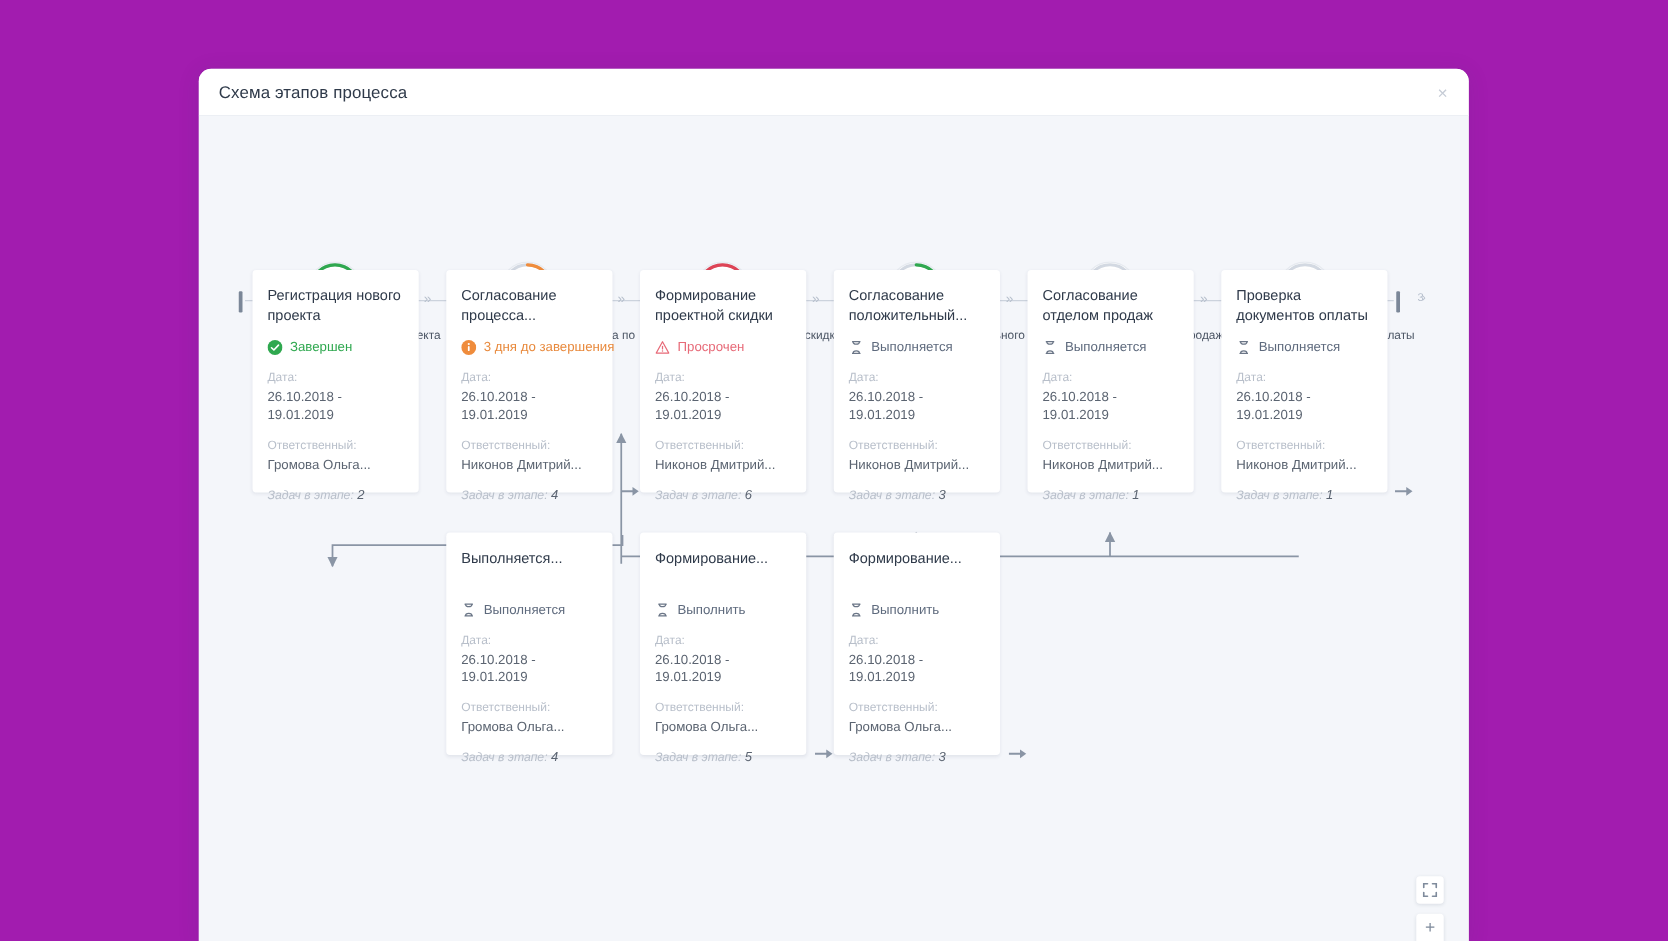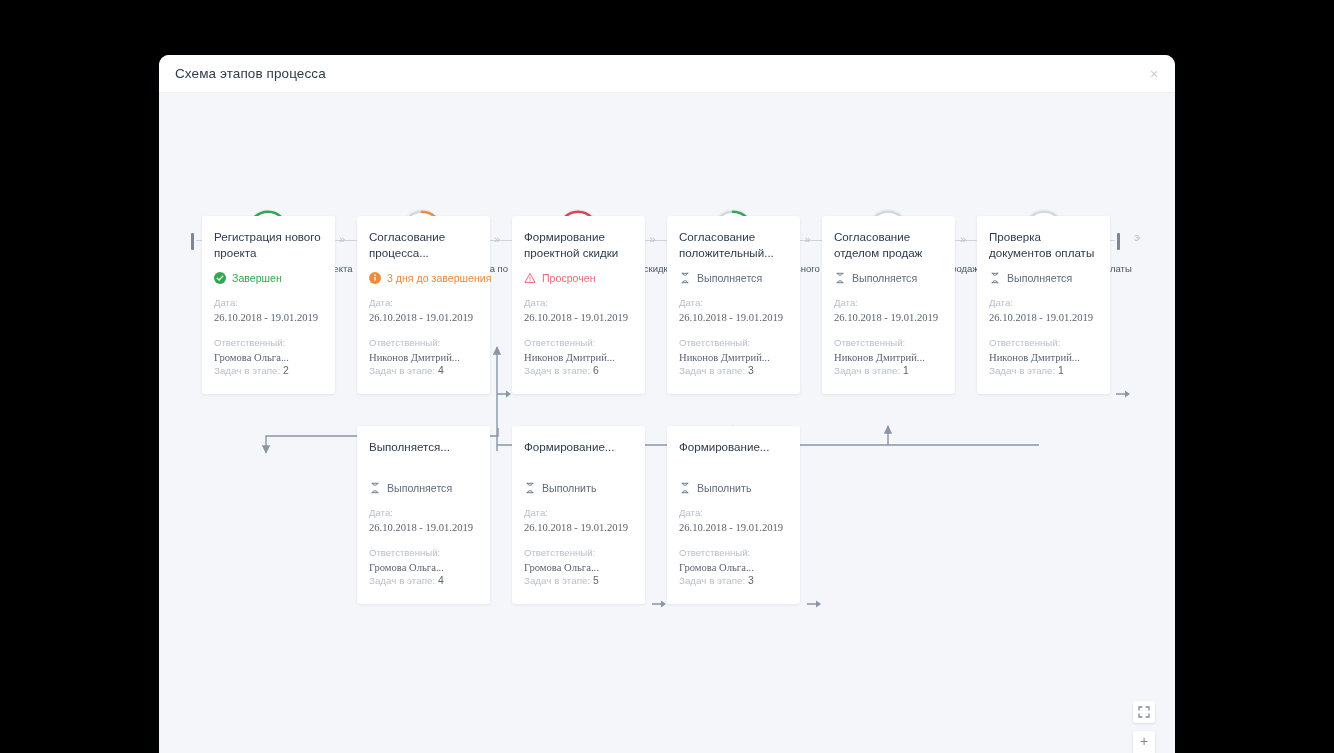--- a/index.html
+++ b/index.html
@@ -6,21 +6,21 @@
   html, body {
     margin: 0; padding: 0;
     width: 1334px; height: 753px;
     overflow: hidden;
     background: #eef1f6;
     font-family: "Liberation Sans", sans-serif;
   }
   #app {
     position: relative;
     width: 1334px; height: 753px;
-    background: #000000;
+    background: #a21caf;
     padding-left: 36px;
   }
 
   
   .window {
     position: absolute;
     left: 159px; top: 55px;
     width: 1016px; height: 700px;
     background: #f4f6fa;
     border-radius: 10px 10px 0 0;
@@ -120,25 +120,25 @@
   .st-done   { color: #2fa84f; }
   .st-warn   { color: #e8893c; }
   .st-over   { color: #e76a78; }
   .st-prog   { color: #5e6a7d; }
   .badge-ico { width: 12px; height: 12px; flex: 0 0 12px; }
   .field { margin-top: 12px; }
   .field .lbl {
     font-size: 9.6px; line-height: 12px; color: #b8bfca;
   }
   .field .val {
-    font-size: 10.6px; line-height: 14px; color: #5b6471; margin-top: 2px; font-family: Liberation Serif, serif;
+    font-size: 10.6px; line-height: 14px; color: #5b6471; margin-top: 2px;
   }
   .tasks {
-    margin-top: 0;
-    font-size: 9.8px; line-height: 12px; color: #b8bfca;
+    margin-top: 12px;
+    font-size: 9.8px; line-height: 12px; color: #b8bfca; font-style: italic;
   }
   .tasks b { color: #5b6471; font-weight: normal; font-size: 10.4px; }
 
   
   .hconn {
     position: absolute; z-index: 6;
     color: #8a95a5;
   }
 
   

